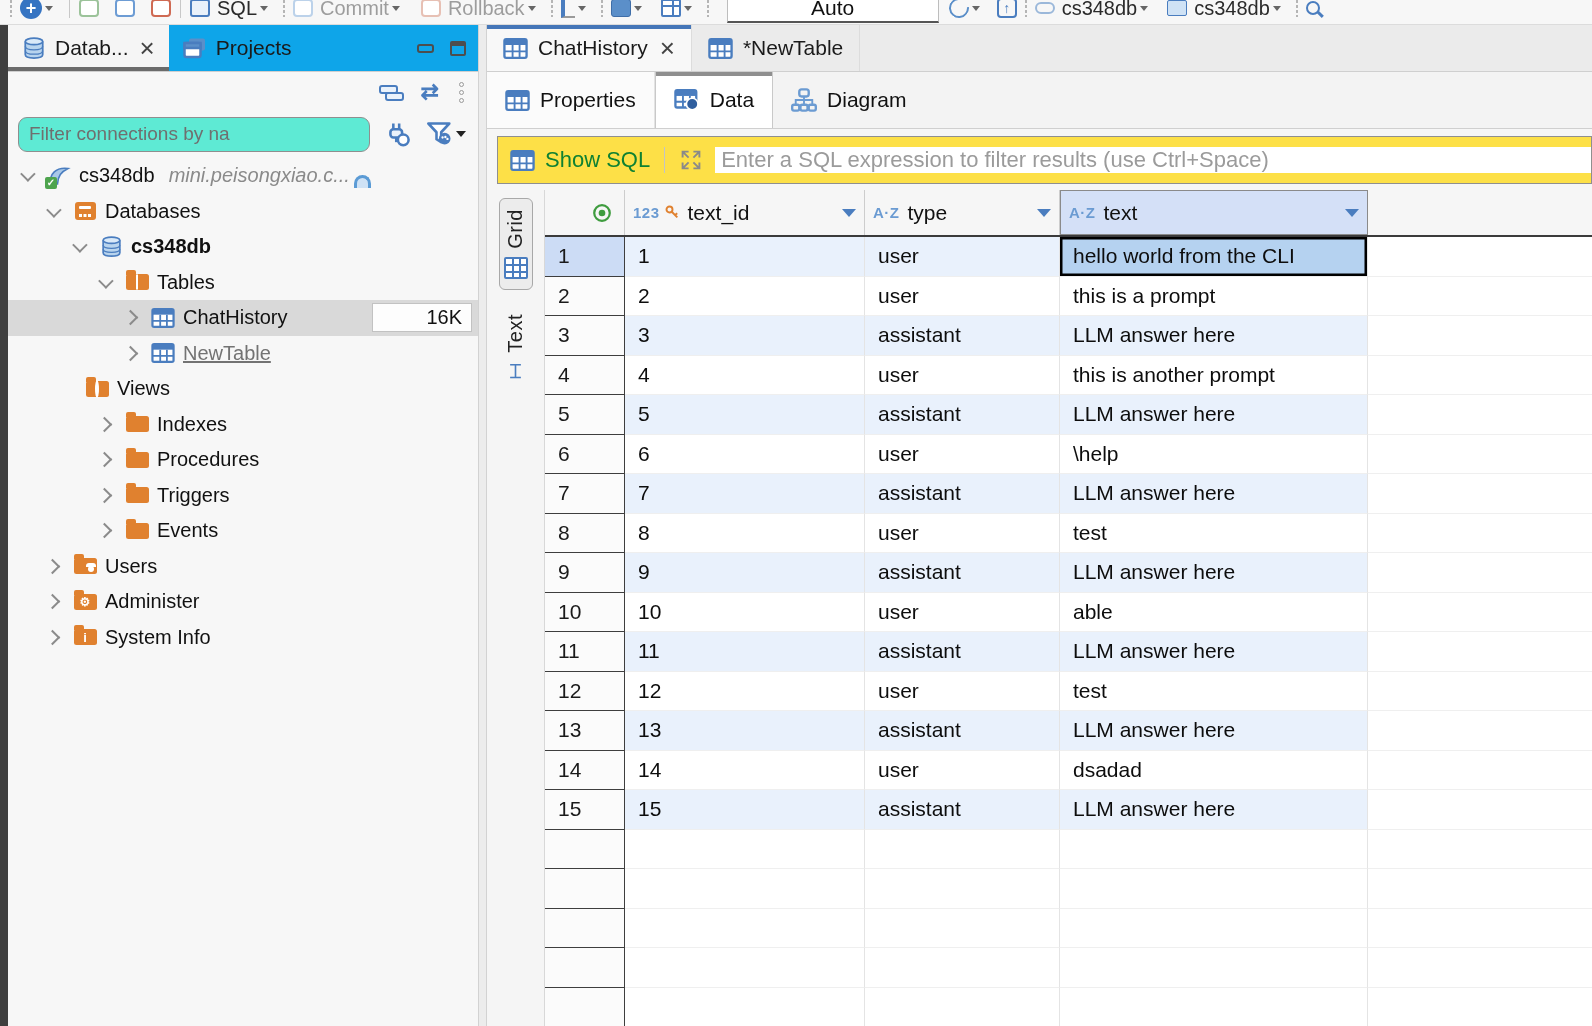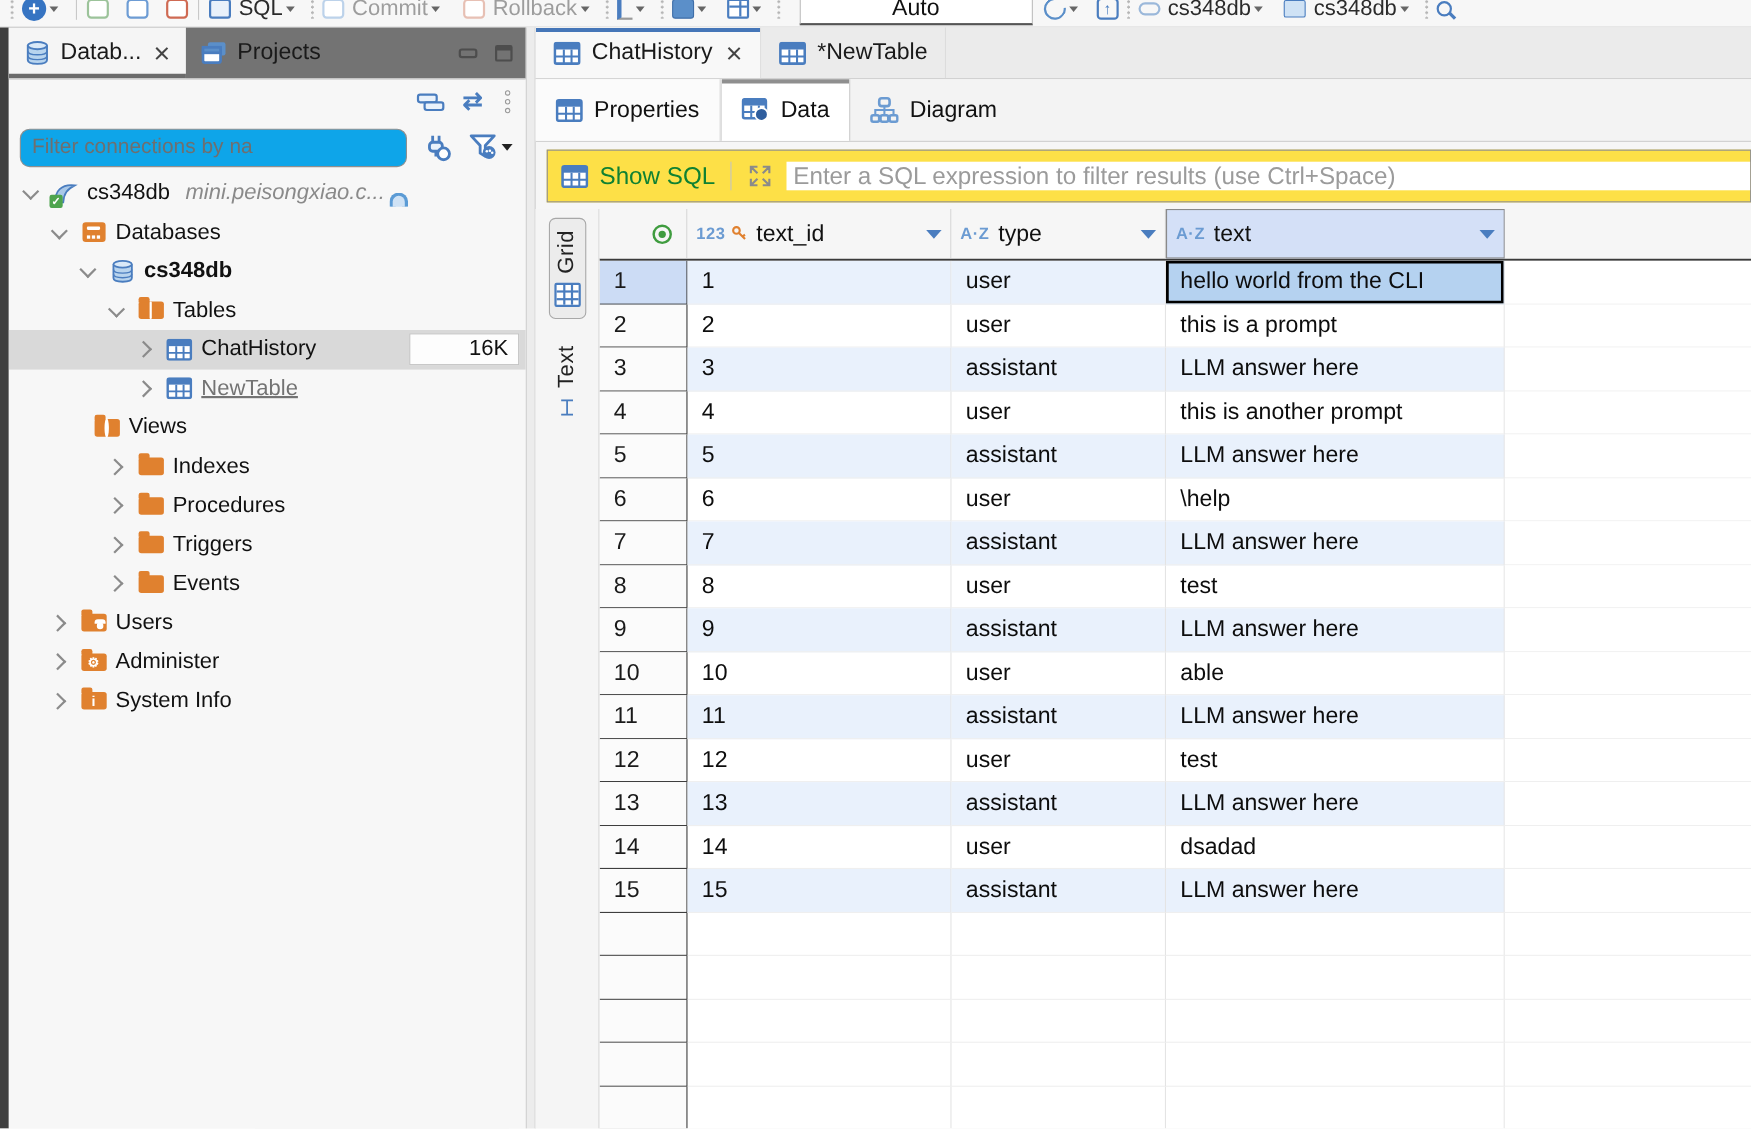--- a/index.html
+++ b/index.html
@@ -36,38 +36,38 @@
   .ic-search::after { content:""; position:absolute; width:7px; height:2.5px; background:#4a7dbf; transform:rotate(45deg); right:-6px; bottom:-2px; }
 
   
   .main { position:absolute; top:25px; bottom:0; left:0; right:0; display:flex; }
   .left-edge { width:8px; background:#3f3f3f; flex:none; }
   .sidebar { width:470px; flex:none; display:flex; flex-direction:column; background:#f7f7f7; }
   .sash { width:9px; flex:none; background:#ececec; border-left:1px solid #d2d2d2; border-right:1px solid #d2d2d2; }
   .editor { flex:1; display:flex; flex-direction:column; min-width:0; }
 
   
-  .view-tabbar { height:47px; background:#737373; border-bottom:1px solid #cfcfcf; display:flex; align-items:stretch; }
+  .view-tabbar { height:47px; background:#0ea5e9; border-bottom:1px solid #cfcfcf; display:flex; align-items:stretch; }
   .view-tab { display:flex; align-items:center; gap:9px; padding:0 14px; font-size:21px; color:#1a1a1a; }
   .view-tab.active { background:#f5f5f5; box-shadow:inset 0 -4px 0 #6b6b6b; }
   .tab-close { font-size:26px; color:#444; line-height:20px; margin-left:2px; }
   .win-btns { margin-left:auto; display:flex; align-items:center; gap:16px; padding-right:12px; }
   .ic-min { width:17px; height:9px; border:2.5px solid #4d4d4d; border-radius:3px; }
   .ic-max { width:16px; height:15px; border:2.5px solid #4d4d4d; border-radius:2px; border-top-width:5px; }
 
   .nav-tools { height:40px; display:flex; align-items:center; justify-content:flex-end; gap:20px; padding-right:14px; }
   .ic-collapse { position:relative; width:22px; height:14px; }
   .ic-collapse::before { content:""; position:absolute; left:0; top:0; width:15px; height:5px; border:2px solid #4a7dbf; border-radius:3px; background:#eaf2fb; }
   .ic-collapse::after { content:""; position:absolute; left:6px; top:7px; width:15px; height:5px; border:2px solid #4a7dbf; border-radius:3px; background:#eaf2fb; }
   .ic-sync { color:#4a7dbf; font-size:22px; font-weight:bold; line-height:1; }
   .ic-dots { display:flex; flex-direction:column; gap:3px; }
   .ic-dots i { width:5px; height:5px; border:1.5px solid #9a9a9a; border-radius:50%; }
 
   .filter-row { height:44px; display:flex; align-items:center; gap:14px; padding:0 10px; }
-  .filter-input { width:352px; height:35px; border:1.5px solid #8f8f8f; border-radius:9px; background:#0ea5e9; font-size:19px; padding:0 10px; color:#333; font-family:"Liberation Sans",sans-serif; }
+  .filter-input { width:352px; height:35px; border:1.5px solid #8f8f8f; border-radius:9px; background:#5eead4; font-size:19px; padding:0 10px; color:#333; font-family:"Liberation Sans",sans-serif; }
   .filter-input::placeholder { color:#6f6f6f; }
   .ic-caret-sm { width:0; height:0; border-left:5px solid transparent; border-right:5px solid transparent; border-top:6px solid #222; margin-left:2px; }
 
   .tree { flex:1; overflow:hidden; padding-top:2px; }
   .tree-row { height:35.5px; display:flex; align-items:center; font-size:20px; white-space:nowrap; }
   .tree-row.selected { background:#d9d9d9; }
   .chev { flex:none; width:11px; height:11px; border-right:2.2px solid #8b8b8b; border-bottom:2.2px solid #8b8b8b; margin-right:14px; }
   .chev.down { transform:rotate(45deg) translateY(-2px); }
   .chev.right { transform:rotate(-45deg); }
   .chev.none { border:none; }

